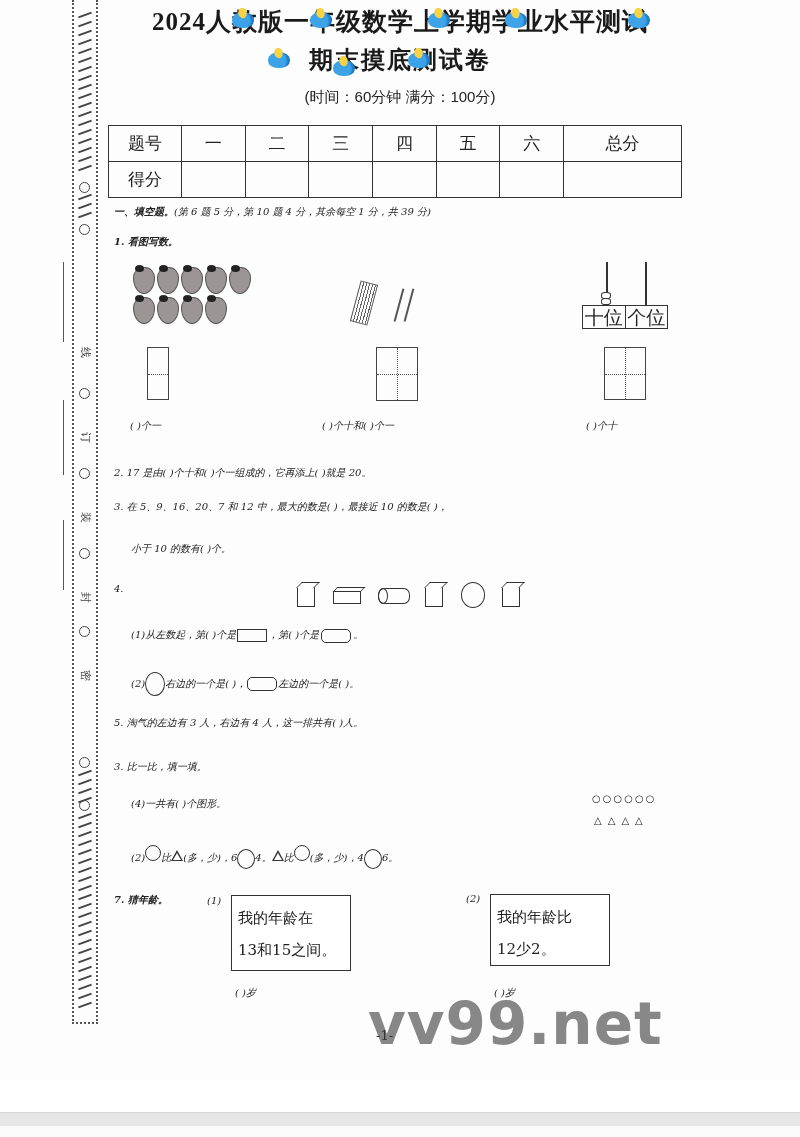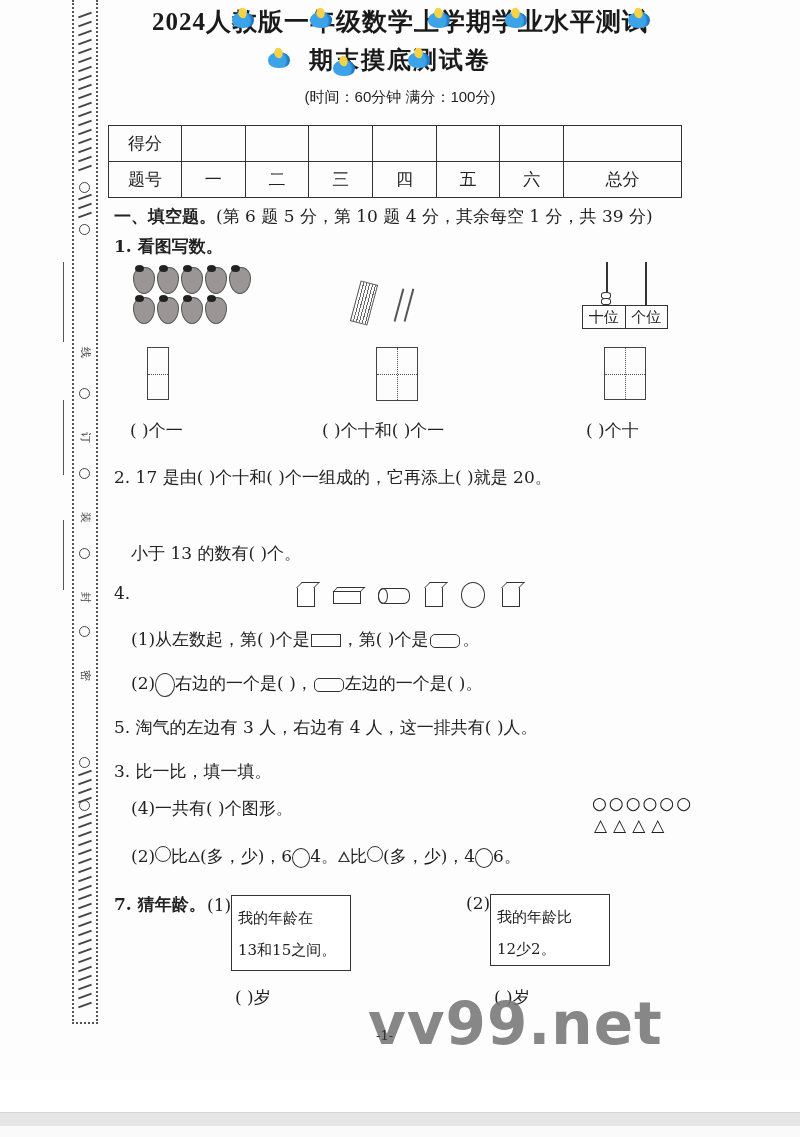--- a/index.html
+++ b/index.html
@@ -58,40 +58,40 @@
   }
 
   table.score {
     position: absolute; left: 108px; top: 125px; width: 574px; border-collapse: collapse;
     font-family: "DejaVu Sans", sans-serif;
   }
   table.score td {
     border: 1.5px solid #333; height: 33px; text-align: center; font-size: 17px; color: #222;
   }
 
-  .txt { position: absolute; font-size: 17px; white-space: nowrap; color: #222; }
+  .txt { position: absolute; font-size: 10px; white-space: nowrap; color: #222; font-style: italic; }
   .bold { font-weight: bold; }
 
   
   .berry {
     position: absolute; width: 20px; height: 25px; background: #9b9595; border: 1.5px solid #555;
     border-radius: 45% 45% 50% 50% / 40% 40% 60% 60%;
   }
   .berry::before {
     content: ""; position: absolute; left: 1px; top: -3px; width: 9px; height: 7px; background: #222;
     border-radius: 50%;
   }
   .bundle { position: absolute; left: 355px; top: 282px; width: 16px; height: 40px; transform: rotate(15deg);
     background: repeating-linear-gradient(90deg, #fff 0 2px, #666 2px 3px); border: 1px solid #555; }
   .stick { position: absolute; width: 1.5px; height: 34px; background: #555; transform: rotate(15deg); }
   .abacus-rod { position: absolute; width: 1.5px; background: #333; }
   .bead { position: absolute; width: 8px; height: 5px; border: 1.5px solid #333; border-radius: 40%; background:#fff; }
   .pv-box {
     position: absolute; left: 582px; top: 305px; width: 84px; height: 22px; border: 1.5px solid #333;
-    display: flex; font-size: 15px;
+    display: flex; font-size: 19px;
   }
   .pv-box span { flex: 1; text-align: center; line-height: 22px; }
   .pv-box span:first-child { border-right: 1.5px solid #333; }
 
   .digit-box { position: absolute; border: 1.5px solid #444; }
   .dash-h { position: absolute; left: 0; right: 0; top: 50%; border-top: 1.5px dotted #555; }
   .dash-v { position: absolute; top: 0; bottom: 0; left: 50%; border-left: 1.5px dotted #555; }
 
   .cube {
     position: absolute; width: 16px; height: 18px; border: 1.5px solid #333; background: #fff;
@@ -202,38 +202,38 @@
   <div class="sticker" style="left:628px;top:12px"></div>
   <div class="subtitle">期末摸底测试卷</div>
   <div class="sticker" style="left:268px;top:52px"></div>
   <div class="sticker" style="left:333px;top:60px"></div>
   <div class="sticker" style="left:408px;top:52px"></div>
   <div class="meta">(时间：60分钟   满分：100分)</div>
 
   <table class="score">
     <tbody>
         <tr>
-      <td>得分</td>
-      <td></td>
-      <td></td>
-      <td></td>
-      <td></td>
-      <td></td>
-      <td></td>
-      <td></td>
-    </tr>
-    <tr>
       <td style="width:70px">题号</td>
       <td>一</td>
       <td>二</td>
       <td>三</td>
       <td>四</td>
       <td>五</td>
       <td>六</td>
       <td>总分</td>
+    </tr>
+    <tr>
+      <td>得分</td>
+      <td></td>
+      <td></td>
+      <td></td>
+      <td></td>
+      <td></td>
+      <td></td>
+      <td></td>
     </tr>
   </tbody>
     </table>
 
   <div class="txt" style="left:114px;top:205px">
     <span class="bold">一、填空题。</span><span>(第 6 题 5 分，第 10 题 4 分，其余每空 1 分，共 39 分)</span>
   </div>
 
   <div class="txt bold" style="left:114px;top:235px">1. 看图写数。</div>
   <div id="berries">
@@ -271,21 +271,22 @@
   <div class="digit-box" style="left:604px;top:347px;width:40px;height:51px">
       <div class="dash-h"></div>
       <div class="dash-v"></div>
     </div>
 
   <div class="txt" style="left:130px;top:419px">(      )个一</div>
   <div class="txt" style="left:322px;top:419px">(      )个十和(      )个一</div>
   <div class="txt" style="left:586px;top:419px">(      )个十</div>
 
   <div class="txt" style="left:114px;top:466px">2. 17 是由(      )个十和(      )个一组成的，它再添上(      )就是 20。</div>
-  <div class="txt" style="left:131px;top:542px">小于 13 的数有(      )个。</div>
+  <div class="txt" style="left:114px;top:500px">3. 在 5、9、16、20、7 和 12 中，最大的数是(      )，最接近 10 的数是(      )，</div>
+  <div class="txt" style="left:131px;top:542px">小于 10 的数有(      )个。</div>
 
   <div class="txt" style="left:114px;top:583px">4.</div>
   <div class="cube" style="left:297px;top:587px"></div>
   <div class="cuboid" style="left:333px;top:591px"></div>
   <div class="cyl" style="left:378px;top:588px"></div>
   <div class="cube" style="left:425px;top:587px"></div>
   <div class="ball" style="left:461px;top:582px"></div>
   <div class="cube" style="left:502px;top:587px"></div>
 
   <div class="txt" style="left:131px;top:628px">

